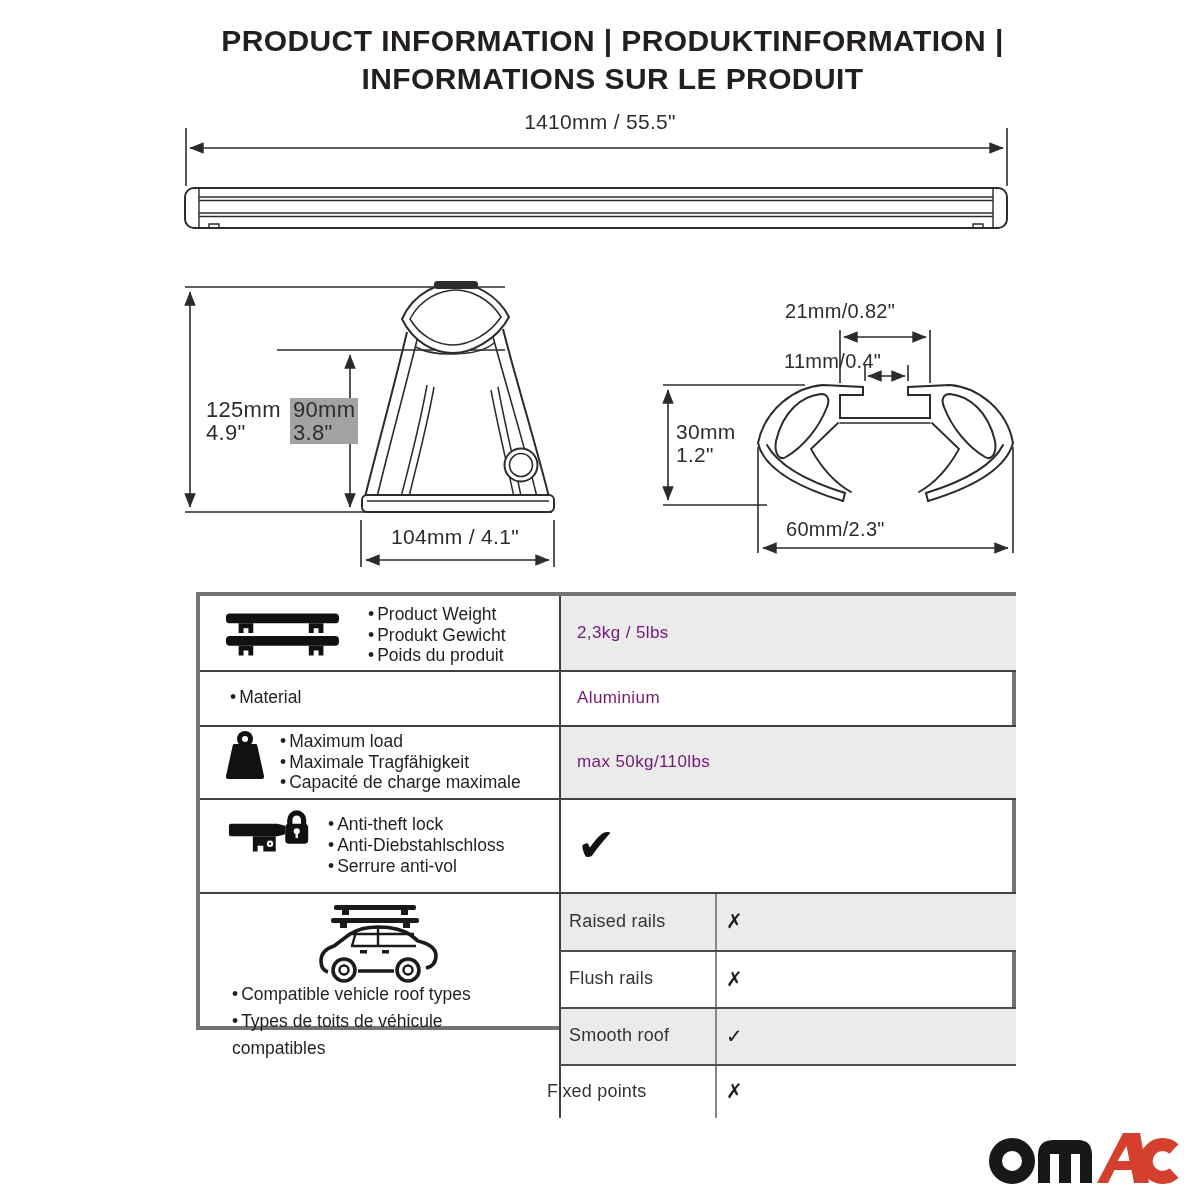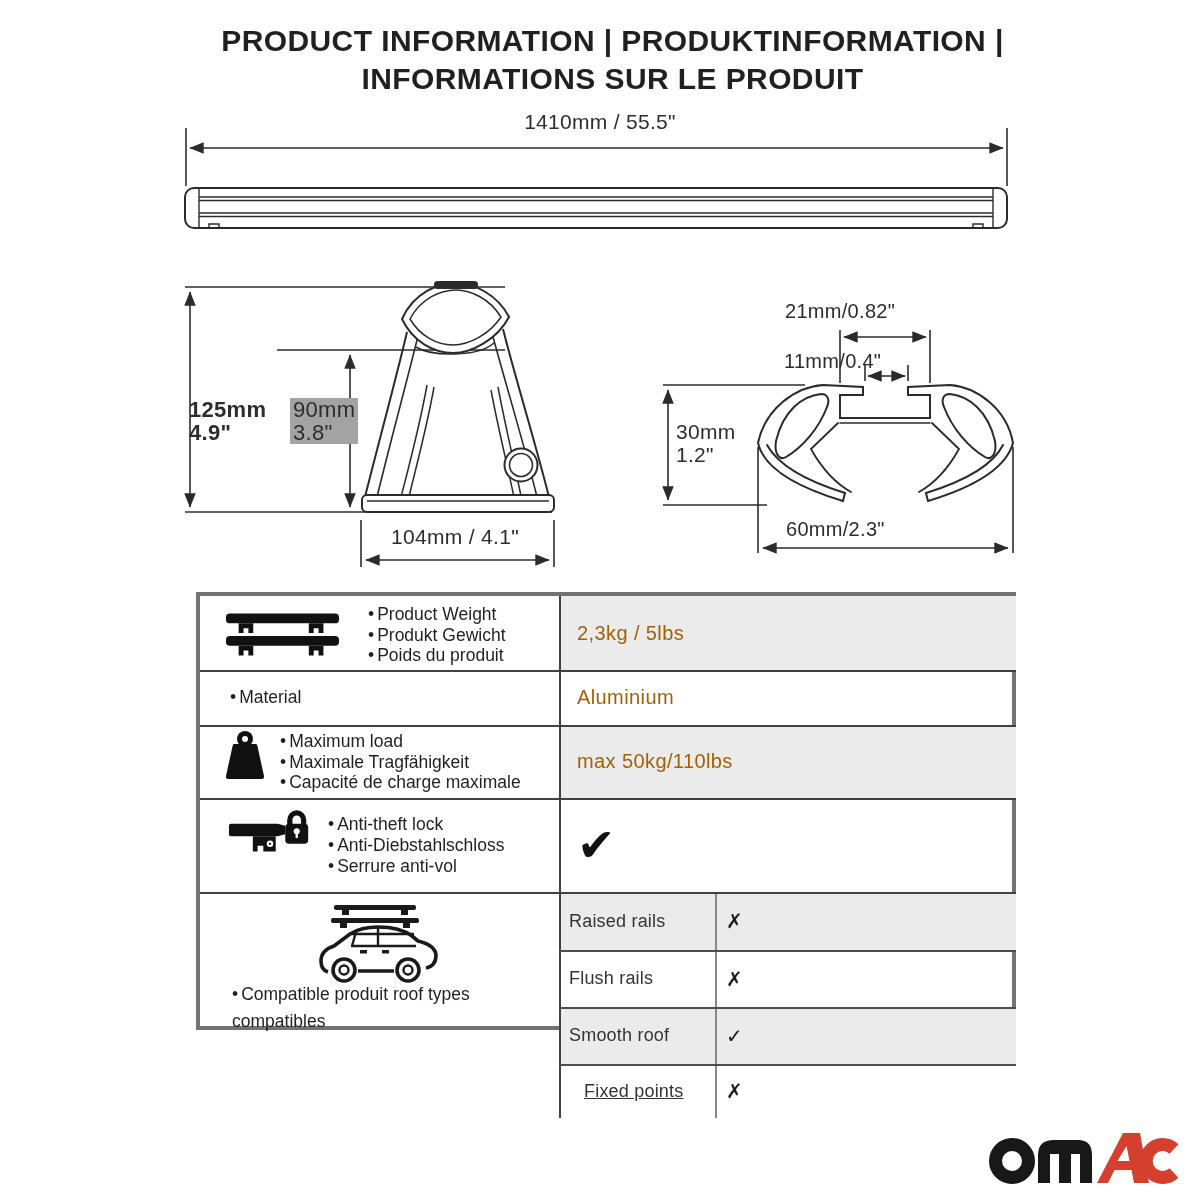--- a/index.html
+++ b/index.html
@@ -20,21 +20,21 @@
         box-sizing:border-box;background:#fff;}
   #spec .stripe{left:359px;width:457px;background:#ebebeb;}
   #spec .hline{left:0;width:816px;height:2px;background:#414042;}
   #spec .hsub{left:359px;width:457px;height:2px;background:#4d4d4f;}
   #spec .vmain{left:359px;top:0;width:2px;height:522px;background:#414042;}
   #spec .vsub{left:515px;top:296px;width:2px;height:226px;background:#87888a;}
   .lblset{color:#231f20;font-size:17.5px;line-height:20.5px;}
   .lblset span{display:block;white-space:nowrap;}
   .lblset span:before{content:"\2022";margin-right:3px;}
   .lblset span.cont:before{content:"";margin:0;}
-  .val{display:flex;align-items:center;font-size:20px;letter-spacing:.4px;color:#a16207;}
+  .val{display:flex;align-items:center;font-size:17px;letter-spacing:.4px;color:#701a75;}
   .subcell{display:flex;align-items:center;font-size:18px;letter-spacing:.2px;color:#343434;}
   .mark{font-size:20px;color:#1c1c1c;}
   .bigcheck{font-size:46px;color:#111;}
   
   #brand{left:988px;top:1124px;}
   .sr{position:absolute;width:1px;height:1px;overflow:hidden;clip:rect(0 0 0 0);}
 </style>
 </head>
 <body>
 
@@ -102,21 +102,21 @@
       <rect x="254" y="6" width="44" height="8" rx="3.5" fill="#2b2b2b" stroke="none"></rect>
 
       <circle cx="341" cy="190" r="16.5" fill="#fff" stroke-width="2"></circle>
       <circle cx="341" cy="190" r="11.5" fill="#fff" stroke-width="1.6"></circle>
 
       <rect x="182" y="220" width="192" height="17" rx="5" fill="#fff" stroke-width="2"></rect>
       <line x1="187" y1="226" x2="369" y2="226" stroke-width="1.4"></line>
     </g>
   </svg>
 
-  <div class="abs dim" style="left:189px;top:398px;font-size:22px;font-weight:bold;">
+  <div class="abs dim" style="left:206px;top:398px;font-size:22px;">
     <span>125mm</span>
     <span class="l2">4.9"</span>
   </div>
   <div class="abs dim mask" style="left:290px;top:398px;font-size:22px;">
     <span>90mm</span>
     <span class="l2">3.8"</span>
   </div>
   <div class="abs dim ctr" style="left:355px;top:525px;width:200px;font-size:21px;">104mm / 4.1"</div>
 
   <svg class="abs" style="left:655px;top:295px;" width="370" height="270" viewBox="0 0 370 270">
@@ -250,34 +250,35 @@
       <g>
         <circle cx="26" cy="68" r="11" fill="#fff" stroke="#1a1a1a" stroke-width="3.6"></circle>
         <circle cx="26" cy="68" r="4.5" fill="none" stroke="#1a1a1a" stroke-width="2.4"></circle>
         <circle cx="90" cy="68" r="11" fill="#fff" stroke="#1a1a1a" stroke-width="3.6"></circle>
         <circle cx="90" cy="68" r="4.5" fill="none" stroke="#1a1a1a" stroke-width="2.4"></circle>
         <rect x="42" y="48" width="7" height="3.5" fill="#1a1a1a"></rect>
         <rect x="64" y="48" width="7" height="3.5" fill="#1a1a1a"></rect>
       </g>
     </svg>
     <div class="abs lblset" style="left:32px;top:385px;line-height:27px;font-size:17.5px;">
-      <span>Compatible produit roof types</span>
+      <span>Compatible vehicle roof types</span>
+      <span>Types de toits de véhicule</span>
       <span class="cont">compatibles</span>
     </div>
 
     <div class="abs subcell" style="left:369px;top:296px;height:58px;">Raised rails</div>
     <div class="abs subcell mark" style="left:526px;top:296px;height:58px;">✗</div>
 
     <div class="abs subcell" style="left:369px;top:354px;height:57px;">Flush rails</div>
     <div class="abs subcell mark" style="left:526px;top:354px;height:57px;">✗</div>
 
     <div class="abs subcell" style="left:369px;top:411px;height:57px;">Smooth roof</div>
     <div class="abs subcell mark" style="left:526px;top:411px;height:57px;">✓</div>
 
-    <div class="abs subcell" style="left:384px;top:468px;height:54px;text-decoration:underline;">Fixed points</div>
+    <div class="abs subcell" style="left:347px;top:468px;height:54px;">Fixed points</div>
     <div class="abs subcell mark" style="left:526px;top:468px;height:54px;">✗</div>
   </div>
 
   <div class="abs" id="brand">
     <span class="sr">OMAC</span>
     <svg width="195" height="60" viewBox="0 0 195 60">
       <circle cx="24" cy="37" r="16.5" fill="none" stroke="#181818" stroke-width="13"></circle>
       <path d="M50,59 V31 Q50,16 66,16 H90 Q104,16 104,31 V59 H92 V30 H83 V59 H71 V30 H62 V59 Z" fill="#181818"></path>
       <path d="M109,59 L135,9 H152 L161,59 H146 L143.5,46 H126.5 L120,59 Z M129.5,37 H141.5 L138.5,22 Z" fill="#d5402e" fill-rule="evenodd"></path>
       <path d="M186,25 A16.5,16.5 0 1 0 186,49" fill="none" stroke="#d5402e" stroke-width="13"></path>

